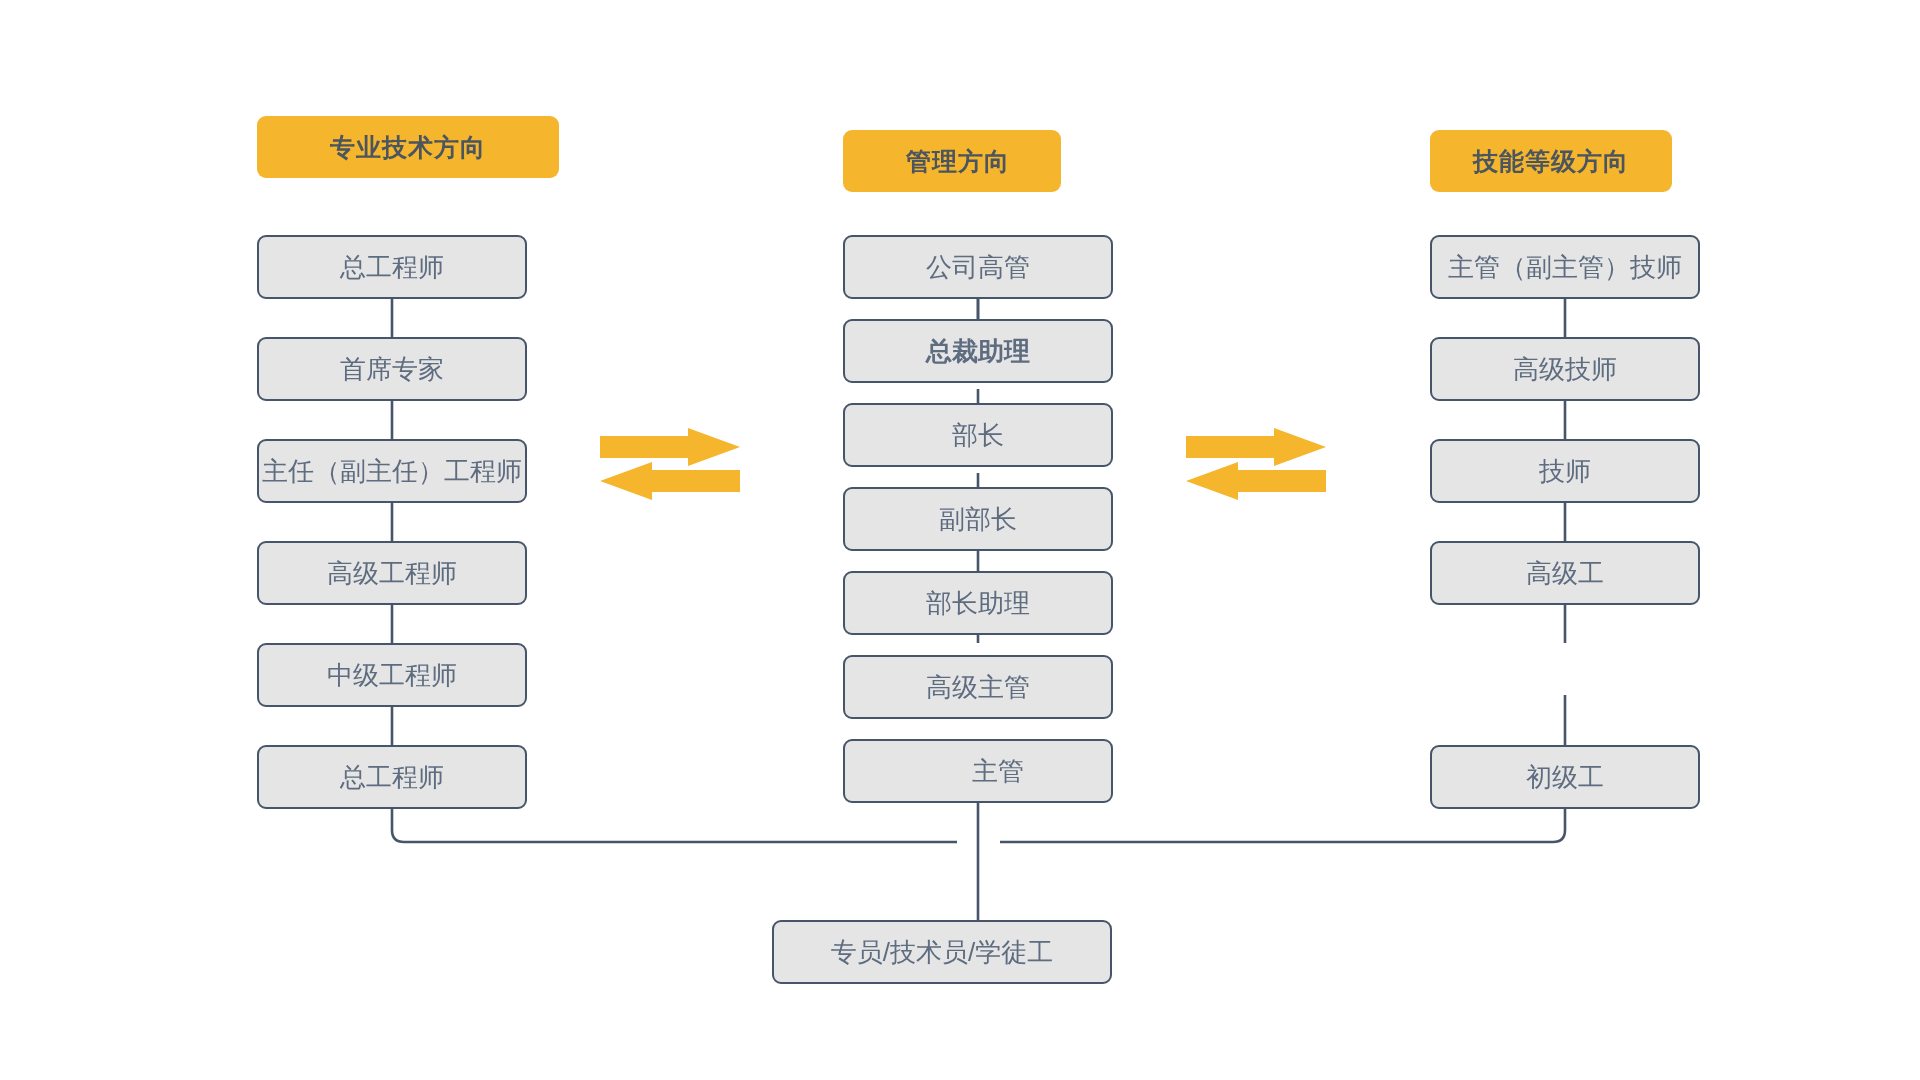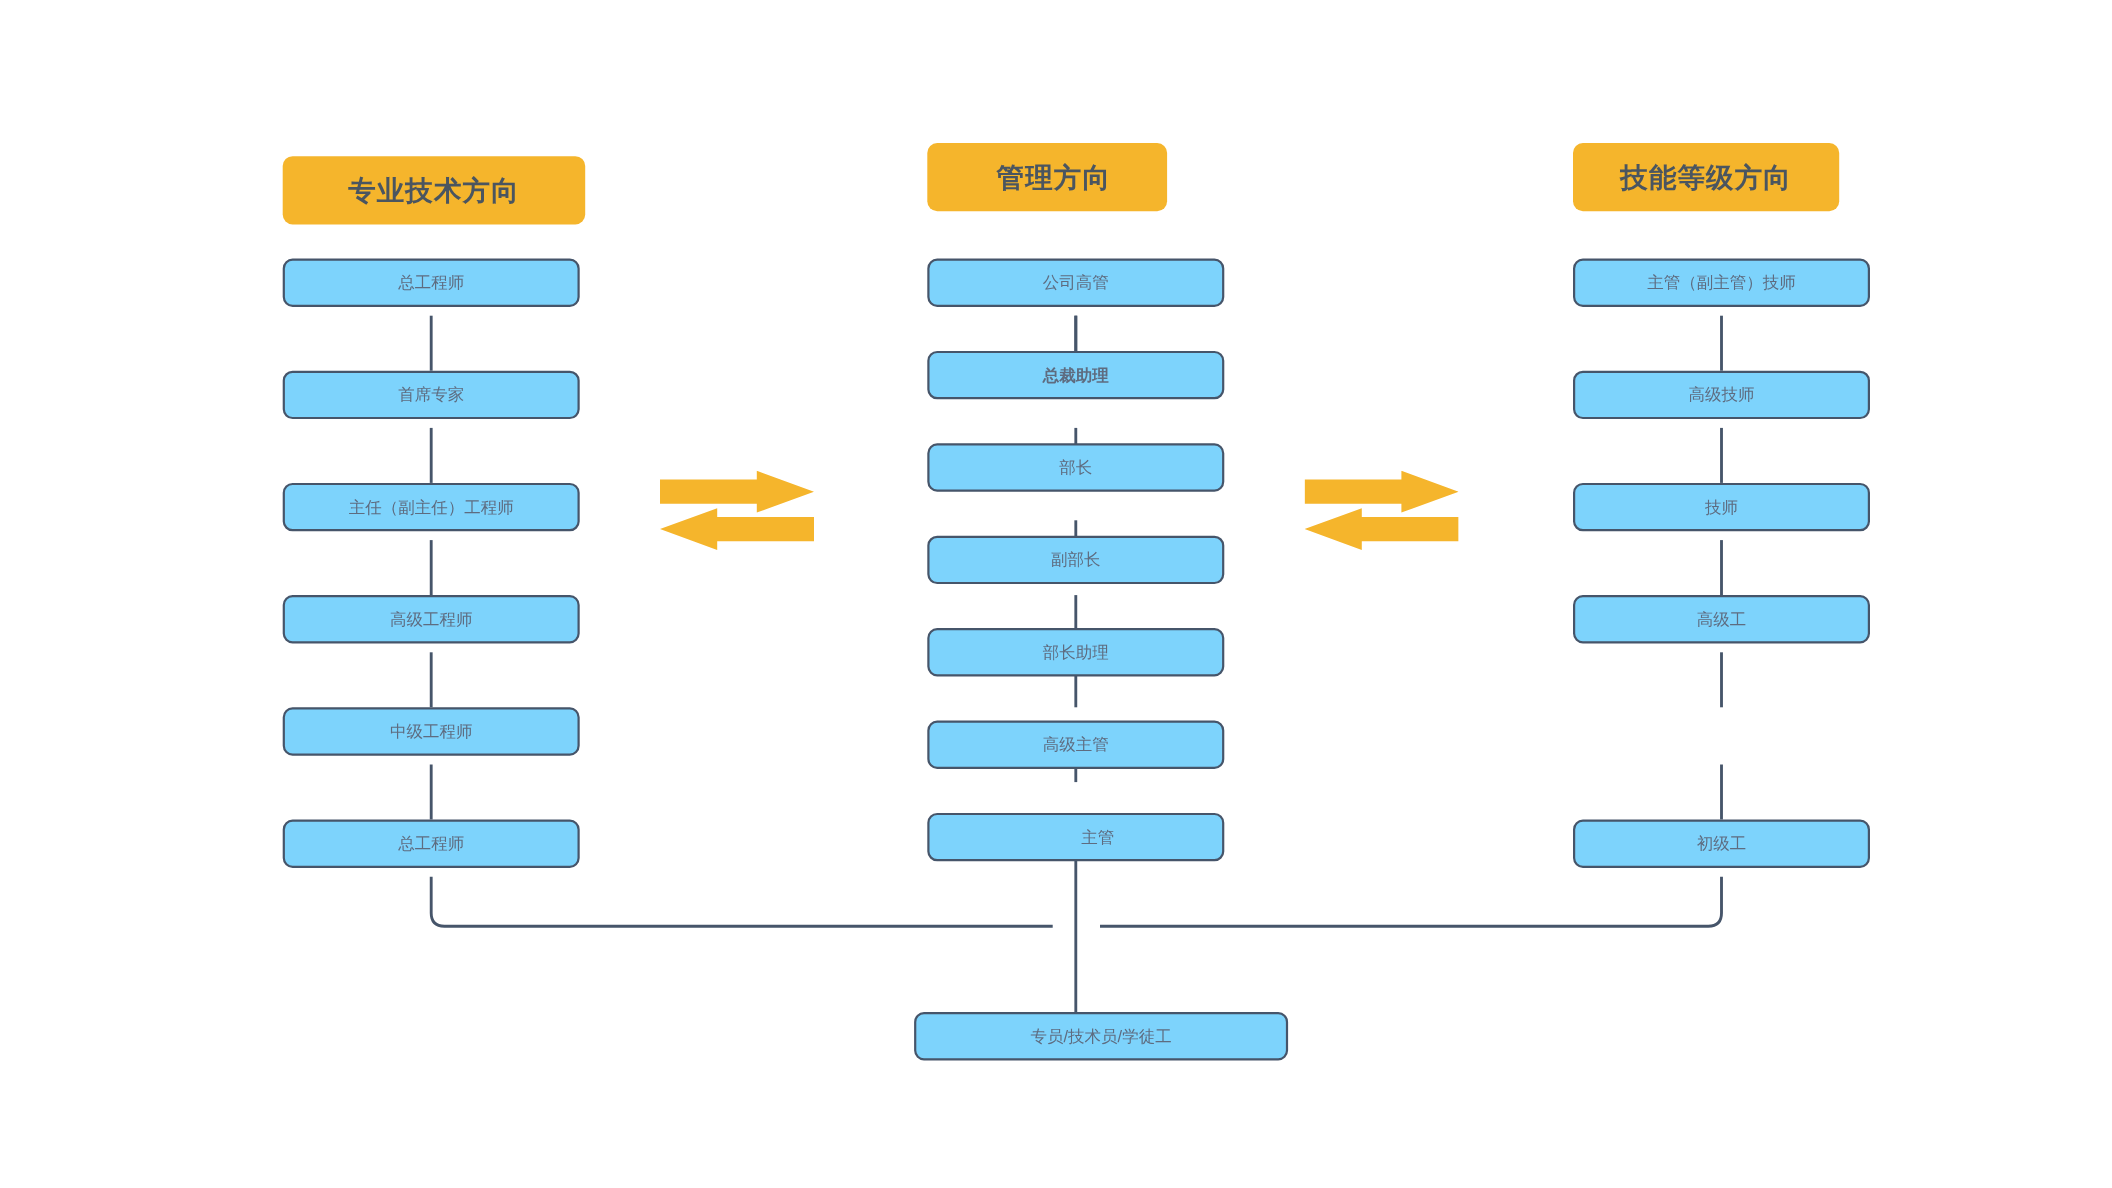--- a/index.html
+++ b/index.html
@@ -45,26 +45,26 @@
     letter-spacing: 1px;
     display: flex;
     align-items: center;
     justify-content: center;
     box-sizing: border-box;
   }
 
   
   .node {
     position: absolute;
-    height: 44px;
+    height: 64px;
     border-radius: 9px;
-    background: #7dd3fc;
+    background: #e5e5e5;
     border: 2.2px solid #46556A;
     color: #5E6C80;
-    font-size: 15px;
+    font-size: 26px;
     display: flex;
     align-items: center;
     justify-content: center;
     box-sizing: border-box;
     white-space: nowrap;
   }
   .node.bottom-node {
     color: #5E6C80;
   }
 
@@ -107,21 +107,21 @@
       <line x1="1565" y1="287" x2="1565" y2="337"></line>
       <line x1="1565" y1="389" x2="1565" y2="439"></line>
       <line x1="1565" y1="491" x2="1565" y2="541"></line>
       <line x1="1565" y1="593" x2="1565" y2="643"></line>
       <line x1="1565" y1="695" x2="1565" y2="745"></line>
 
       <path d="M1565 797 L1565 830 Q1565 842 1553 842 L1000 842"></path>
     </g>
   </svg>
 
-  <div class="col-header" style="left:257px; top:142px; width:275px;">专业技术方向</div>
+  <div class="col-header" style="left:257px; top:116px; width:302px;">专业技术方向</div>
 
   <div class="node" style="left:257px; top:235px; width:270px;">总工程师</div>
   <div class="node" style="left:257px; top:337px; width:270px;">首席专家</div>
   <div class="node" style="left:257px; top:439px; width:270px;">主任（副主任）工程师</div>
   <div class="node" style="left:257px; top:541px; width:270px;">高级工程师</div>
   <div class="node" style="left:257px; top:643px; width:270px;">中级工程师</div>
   <div class="node" style="left:257px; top:745px; width:270px;">总工程师</div>
 
   <svg class="exchange" style="left:600px; top:428px;" viewBox="0 0 140 72" xmlns="http://www.w3.org/2000/svg">
     <polygon points="0,8 88,8 88,0 140,19 88,38 88,30 0,30" fill="#F5B52C"></polygon>
@@ -144,15 +144,15 @@
   </svg>
 
   <div class="col-header" style="left:1430px; top:130px; width:242px;">技能等级方向</div>
 
   <div class="node" style="left:1430px; top:235px; width:270px;">主管（副主管）技师</div>
   <div class="node" style="left:1430px; top:337px; width:270px;">高级技师</div>
   <div class="node" style="left:1430px; top:439px; width:270px;">技师</div>
   <div class="node" style="left:1430px; top:541px; width:270px;">高级工</div>
   <div class="node" style="left:1430px; top:745px; width:270px;">初级工</div>
 
-  <div class="node bottom-node" style="left:831px; top:920px; width:340px;">专员/技术员/学徒工</div>
+  <div class="node bottom-node" style="left:772px; top:920px; width:340px;">专员/技术员/学徒工</div>
 
 </div>
 
 </body></html>

